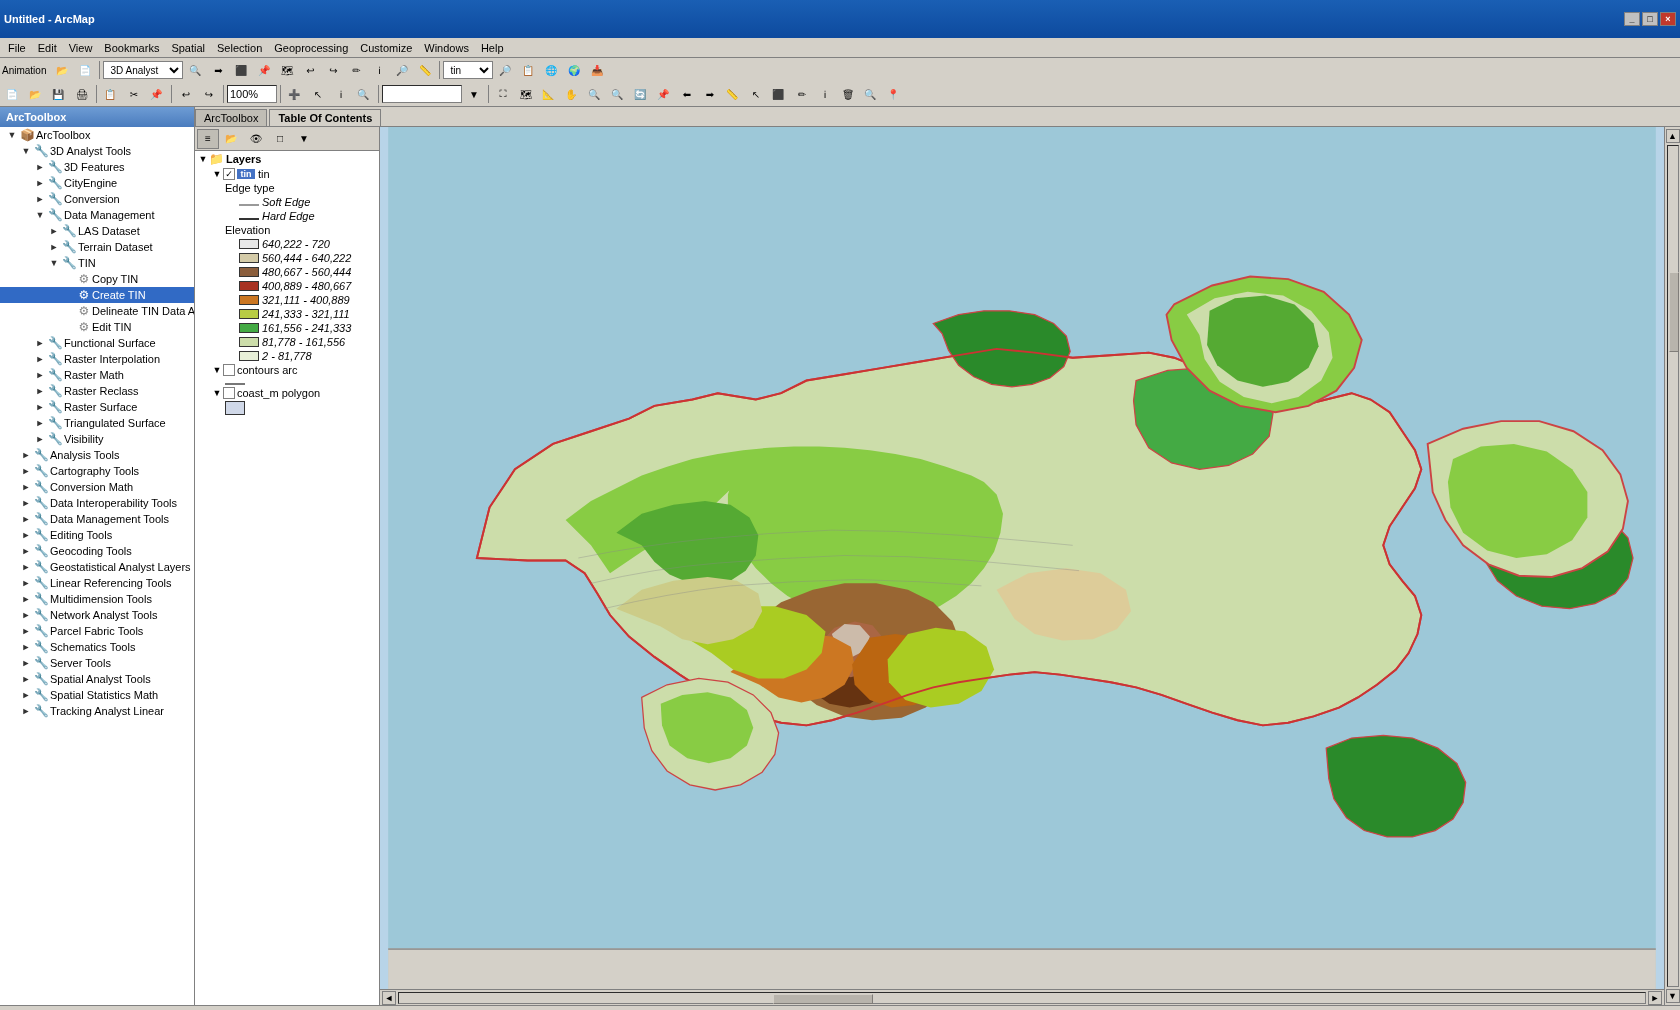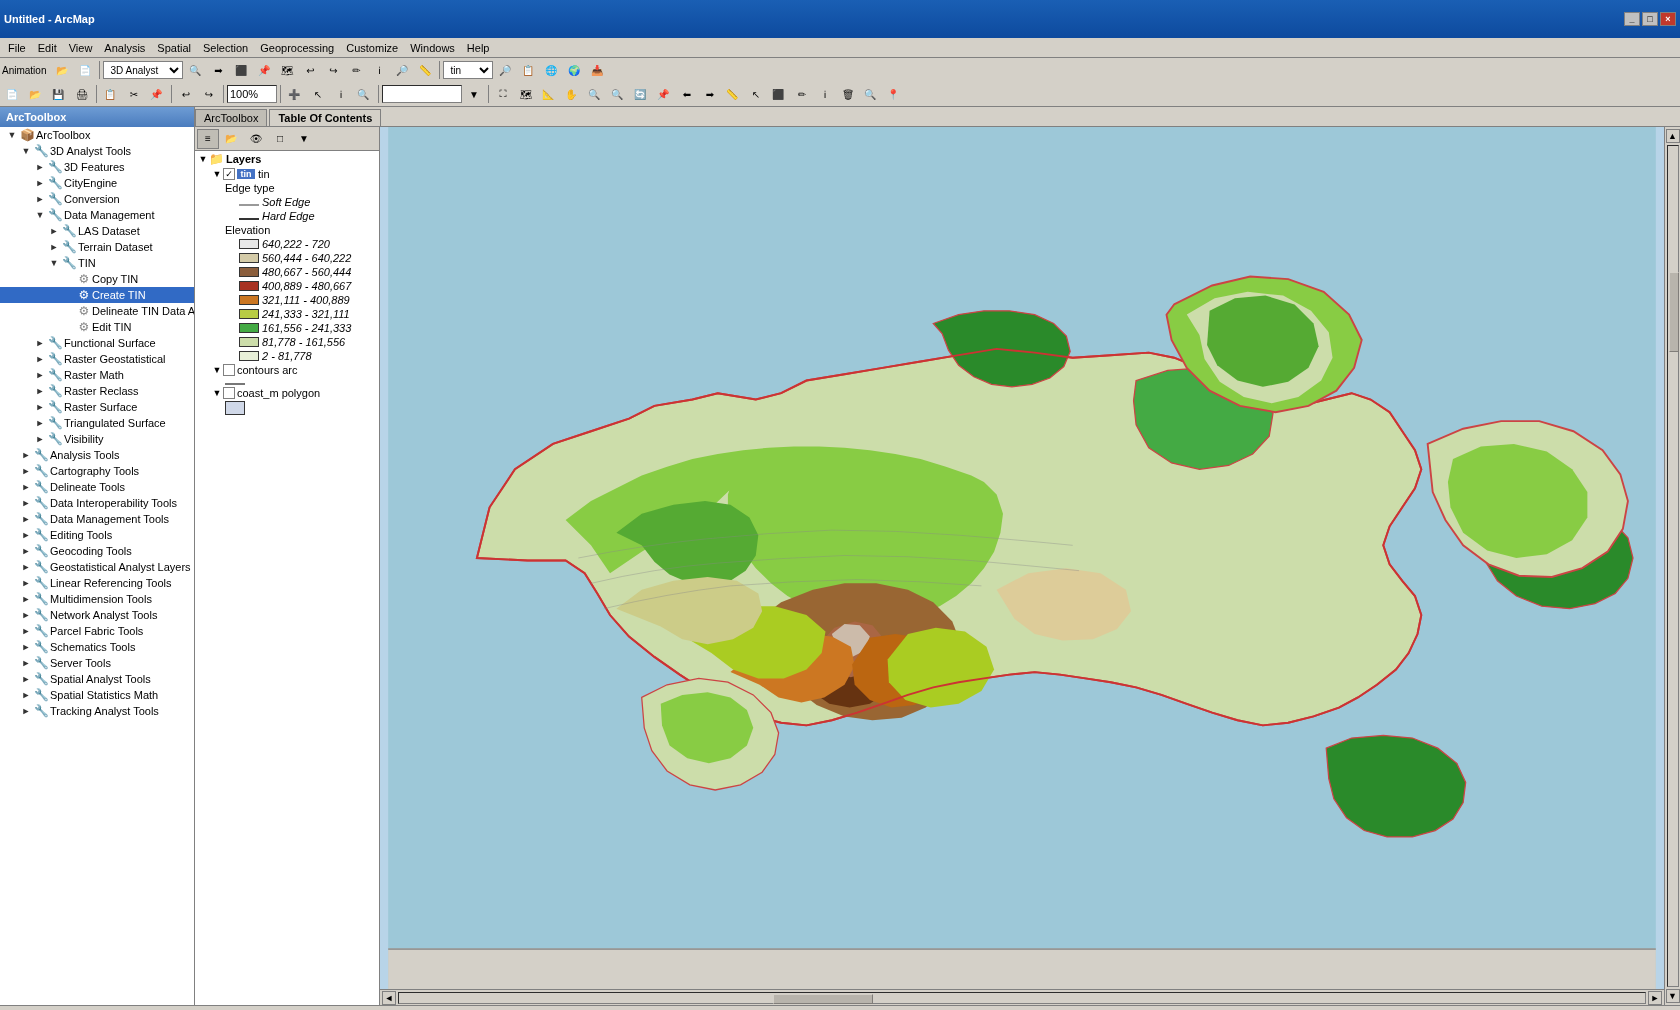--- a/index.html
+++ b/index.html
@@ -310,21 +310,21 @@
     <div class="title-btn">_</div>
     <div class="title-btn">□</div>
     <div class="title-btn" style="background:#c0392b;color:white;">×</div>
   </div>
 </div>
 
 <div id="menubar">
   <span class="menu-item">File</span>
   <span class="menu-item">Edit</span>
   <span class="menu-item">View</span>
-  <span class="menu-item">Analysis</span>
+  <span class="menu-item">Bookmarks</span>
   <span class="menu-item">Spatial</span>
   <span class="menu-item">Selection</span>
   <span class="menu-item">Geoprocessing</span>
   <span class="menu-item">Customize</span>
   <span class="menu-item">Windows</span>
   <span class="menu-item">Help</span>
 </div>
 
 <div id="toolbar-area">
 
@@ -479,21 +479,21 @@
       </div>
 
       <div class="tree-item indent3">
         <span class="tree-expand">►</span>
         <span class="tree-icon" style="color:#4472c4;">🔧</span>
         <span class="tree-label">Functional Surface</span>
       </div>
       <div class="tree-item indent3">
         <span class="tree-expand">►</span>
         <span class="tree-icon" style="color:#4472c4;">🔧</span>
-        <span class="tree-label">Raster Geostatistical</span>
+        <span class="tree-label">Raster Interpolation</span>
       </div>
       <div class="tree-item indent3">
         <span class="tree-expand">►</span>
         <span class="tree-icon" style="color:#4472c4;">🔧</span>
         <span class="tree-label">Raster Math</span>
       </div>
       <div class="tree-item indent3">
         <span class="tree-expand">►</span>
         <span class="tree-icon" style="color:#4472c4;">🔧</span>
         <span class="tree-label">Raster Reclass</span>
@@ -520,21 +520,21 @@
         <span class="tree-label">Analysis Tools</span>
       </div>
       <div class="tree-item indent2">
         <span class="tree-expand">►</span>
         <span class="tree-icon" style="color:#c85a00;">🔧</span>
         <span class="tree-label">Cartography Tools</span>
       </div>
       <div class="tree-item indent2">
         <span class="tree-expand">►</span>
         <span class="tree-icon" style="color:#c85a00;">🔧</span>
-        <span class="tree-label">Delineate Tools</span>
+        <span class="tree-label">Conversion Math</span>
       </div>
       <div class="tree-item indent2">
         <span class="tree-expand">►</span>
         <span class="tree-icon" style="color:#c85a00;">🔧</span>
         <span class="tree-label">Data Interoperability Tools</span>
       </div>
       <div class="tree-item indent2">
         <span class="tree-expand">►</span>
         <span class="tree-icon" style="color:#c85a00;">🔧</span>
         <span class="tree-label">Data Management Tools</span>
@@ -590,21 +590,21 @@
         <span class="tree-label">Spatial Analyst Tools</span>
       </div>
       <div class="tree-item indent2">
         <span class="tree-expand">►</span>
         <span class="tree-icon" style="color:#c85a00;">🔧</span>
         <span class="tree-label">Spatial Statistics Math</span>
       </div>
       <div class="tree-item indent2">
         <span class="tree-expand">►</span>
         <span class="tree-icon" style="color:#c85a00;">🔧</span>
-        <span class="tree-label">Tracking Analyst Tools</span>
+        <span class="tree-label">Tracking Analyst Linear</span>
       </div>
 
     </div>
   </div>
 
   <div id="right-panel">
 
     <div id="panel-tabs">
       <div class="panel-tab">ArcToolbox</div>
       <div class="panel-tab active">Table Of Contents</div>

